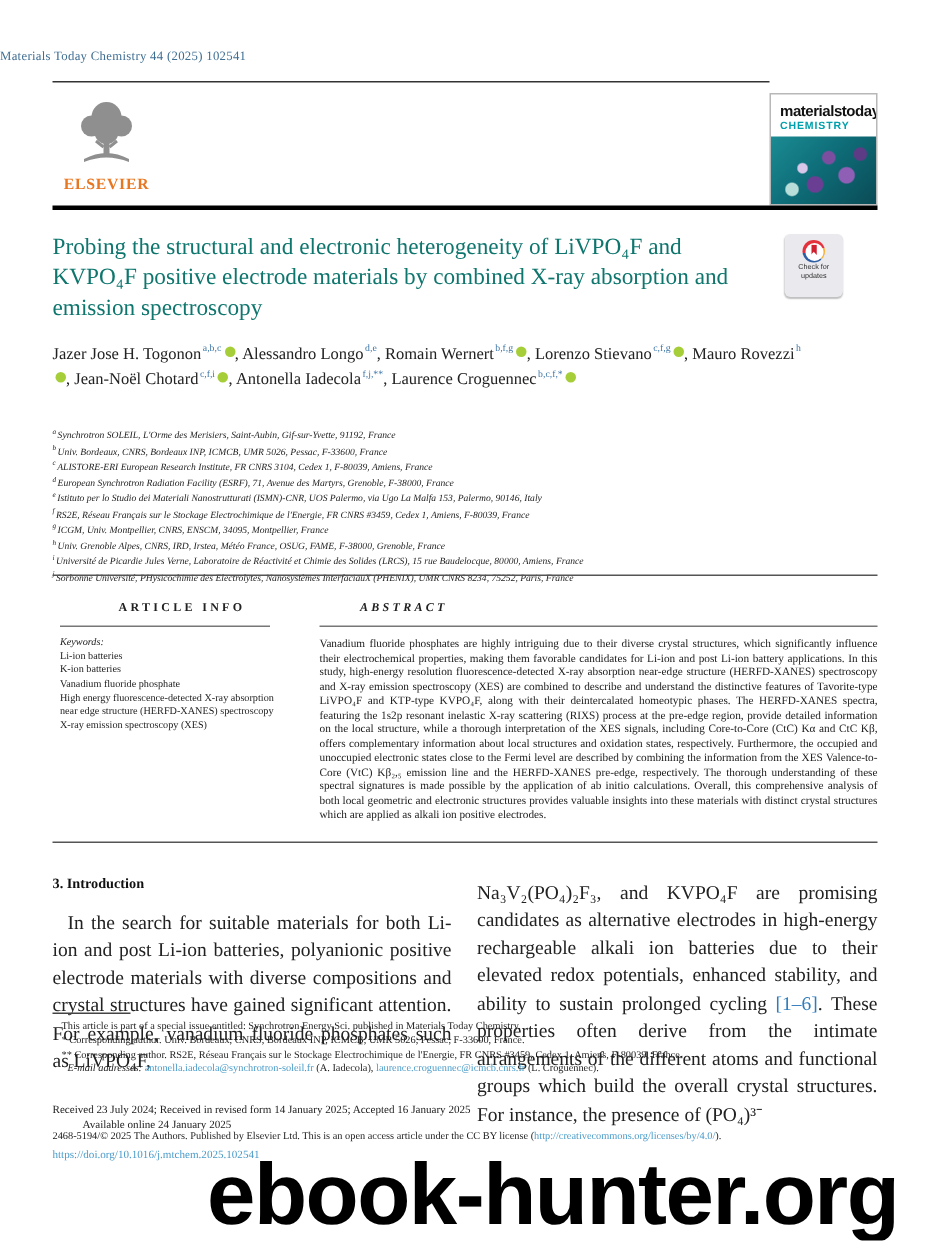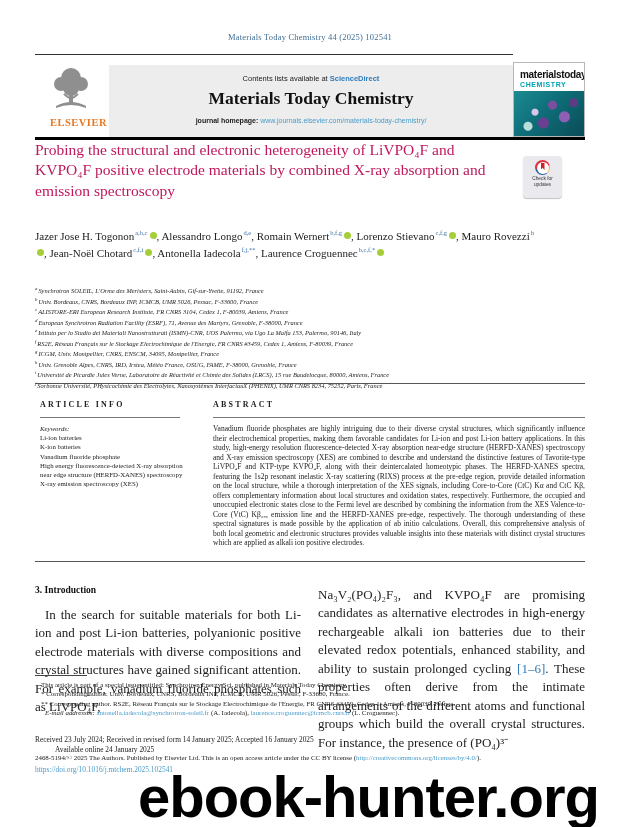--- a/index.html
+++ b/index.html
@@ -3,69 +3,69 @@
 <meta charset="utf-8">
 <style>
   html,body{margin:0;padding:0;}
   body{
     width:620px;height:827px;position:relative;background:#fff;
     font-family:"Liberation Serif", serif;color:#1c1c1c;overflow:hidden;
   }
   .abs{position:absolute;}
   a{text-decoration:none;cursor:pointer;}
   
-  .top-citation{top:32px;left:0;right:0;text-align:center;font-size:8.5px;color:#3f6e93;letter-spacing:.2px;}
+  .top-citation{top:32px;left:0;right:0;font-size:8.5px;color:#3f6e93;letter-spacing:.2px;}
   
   .hairline-top{top:54px;left:35px;width:478px;height:1px;background:#333;}
   .header{top:62px;left:35px;width:550px;height:75px;}
   .elsevier{left:0;top:2px;width:72px;height:73px;background:#fff;text-align:center;}
-  .els-text{font-size:10.5px;font-weight:bold;color:#e87722;letter-spacing:.5px;margin-top:1px;text-align:right;}
+  .els-text{font-size:10.5px;font-weight:bold;color:#e87722;letter-spacing:.5px;margin-top:1px;}
   .gray-box{left:74px;top:3px;width:404px;height:72px;background:#ededed;text-align:center;}
   .contents-line{margin-top:9px;font-size:7.5px;font-family:"Liberation Sans",sans-serif;color:#222;}
   .sd-link{color:#2e7cbc;font-weight:bold;}
   .journal-name{font-size:17.5px;font-weight:600;color:#111;margin-top:5px;}
   .homepage-line{margin-top:8px;font-size:7px;font-family:"Liberation Sans",sans-serif;font-weight:bold;color:#222;}
   .homepage-line a{color:#4a9bc9;font-weight:normal;}
   .cover{left:478px;top:0;width:72px;height:75px;background:#fff;border:1px solid #b8b8b8;box-sizing:border-box;overflow:hidden;}
   .cover-t1{font-family:"Liberation Sans",sans-serif;font-weight:bold;font-size:10px;color:#111;margin:7px 0 0 6px;letter-spacing:-.3px;line-height:1;}
   .cover-t2{font-family:"Liberation Sans",sans-serif;font-weight:bold;font-size:7px;color:#00a0ad;margin:1px 0 0 6px;letter-spacing:.6px;line-height:1;}
   .cover-img{margin-top:3px;width:100%;height:47px;
     background:
       radial-gradient(circle at 30% 45%, #d9c7ea 0 3px, transparent 4px),
       radial-gradient(circle at 55% 30%, #7b4ea0 0 4px, transparent 5px),
       radial-gradient(circle at 72% 55%, #8e5fb5 0 5px, transparent 6px),
       radial-gradient(circle at 42% 68%, #6a3f93 0 5px, transparent 6px),
       radial-gradient(circle at 20% 75%, #b9ded9 0 4px, transparent 5px),
       radial-gradient(circle at 85% 25%, #5e3b85 0 4px, transparent 5px),
       linear-gradient(135deg,#1b8b93 0%,#0e6d78 45%,#0a4a55 100%);}
   .thick-rule{top:137px;left:35px;width:550px;height:3px;background:#000;}
   
-  .title{top:140px;left:35px;width:478px;margin:0;font-size:15.5px;font-weight:normal;line-height:1.32;color:#be185d;}
+  .title{top:155px;left:35px;width:478px;margin:0;font-size:15.5px;font-weight:normal;line-height:1.32;color:#0f766e;}
   .check-badge{top:156px;left:523px;width:39px;height:42px;background:#e9e9ee;border-radius:4px;box-shadow:0 1px 1px rgba(0,0,0,.25);text-align:center;}
   .cfu-circle{width:15px;height:15px;margin:4px auto 1px;border-radius:50%;
     background:conic-gradient(#e4313b 0 20%, #f9b233 20% 38%, #2e5fa3 38% 72%, #e4313b 72% 100%);
     position:relative;}
   .cfu-circle::after{content:"";position:absolute;inset:1.5px;background:#fff;border-radius:50%;}
   .cfu-bookmark{position:absolute;left:5.5px;top:3px;width:4px;height:7px;background:#cf2030;z-index:2;
     clip-path:polygon(0 0,100% 0,100% 100%,50% 68%,0 100%);}
   .cfu-text{font-family:"Liberation Sans",sans-serif;font-size:4.8px;color:#333;line-height:1.25;width:26px;margin:1px auto 0;}
   
   .authors{top:228px;left:35px;width:505px;margin:0;font-size:11px;line-height:1.55;color:#222;}
   .asup{font-size:6.5px;color:#3a74a6;vertical-align:super;margin-left:1px;}
   .orcid{display:inline-block;width:7px;height:7px;border-radius:50%;background:#a6ce39;margin:0 0 4px 2px;vertical-align:middle;}
   
   .affils{top:285px;left:35px;width:548px;font-style:italic;font-size:6.4px;line-height:1.47;color:#222;}
   .affil sup{font-size:4.8px;margin-right:1px;}
   .rule{left:35px;width:550px;height:1px;background:#555;}
   .rule-1{top:383px;}
   .rule-2{top:561px;}
   
-  .sec-head{font-size:8px;font-weight:bold;letter-spacing:2.2px;color:#222;}
+  .sec-head{font-size:8px;font-weight:bold;letter-spacing:2.2px;color:#222;margin-left:39px;}
   .ai-head{top:400px;left:40px;}
-  .ab-head{top:400px;left:213px;}
+  .ab-head{top:400px;left:201px;font-style:italic;}
   .head-ul{height:1px;background:#777;top:417px;}
   .ai-ul{left:40px;width:140px;}
   .ab-ul{left:213px;width:372px;}
   .keywords{top:424px;left:40px;width:152px;font-size:6.8px;line-height:1.35;color:#222;}
   .kw-label{font-style:italic;}
   .abstract{top:424px;left:213px;width:372px;margin:0;font-size:7.5px;line-height:1.27;text-align:justify;color:#222;}
   
   .intro-head{top:585px;left:35px;margin:0;font-size:9.5px;font-weight:bold;color:#111;}
   .col{margin:0;font-size:13px;line-height:1.42;text-align:justify;color:#222;}
   .col-left{top:606px;left:35px;width:266px;text-indent:10px;}
@@ -100,31 +100,20 @@
         <circle cx="35" cy="20" r="7"></circle>
         <circle cx="25" cy="24" r="8"></circle>
         <rect x="23" y="26" width="4" height="14"></rect>
         <path d="M10 42 Q25 34 40 42 L40 44 Q25 38 10 44 Z"></path>
         <path d="M18 30 L23 34 M32 30 L27 34" stroke="#8f8f8f" stroke-width="2"></path>
       </g>
     </svg>
     <div class="els-text">ELSEVIER</div>
   </div>
 
-  <div class="abs gray-box">
-    <div class="contents-line">
-      <span>Contents lists available at</span>
-      <a class="sd-link">ScienceDirect</a>
-    </div>
-    <div class="journal-name">Materials Today Chemistry</div>
-    <div class="homepage-line">
-      <span>journal homepage:</span>
-      <a>www.journals.elsevier.com/materials-today-chemistry/</a>
-    </div>
-  </div>
 
   <div class="abs cover">
     <div class="cover-t1">materialstoday</div>
     <div class="cover-t2">CHEMISTRY</div>
     <div class="cover-img"></div>
   </div>
 </div>
 
 <div class="abs thick-rule"></div>
 

